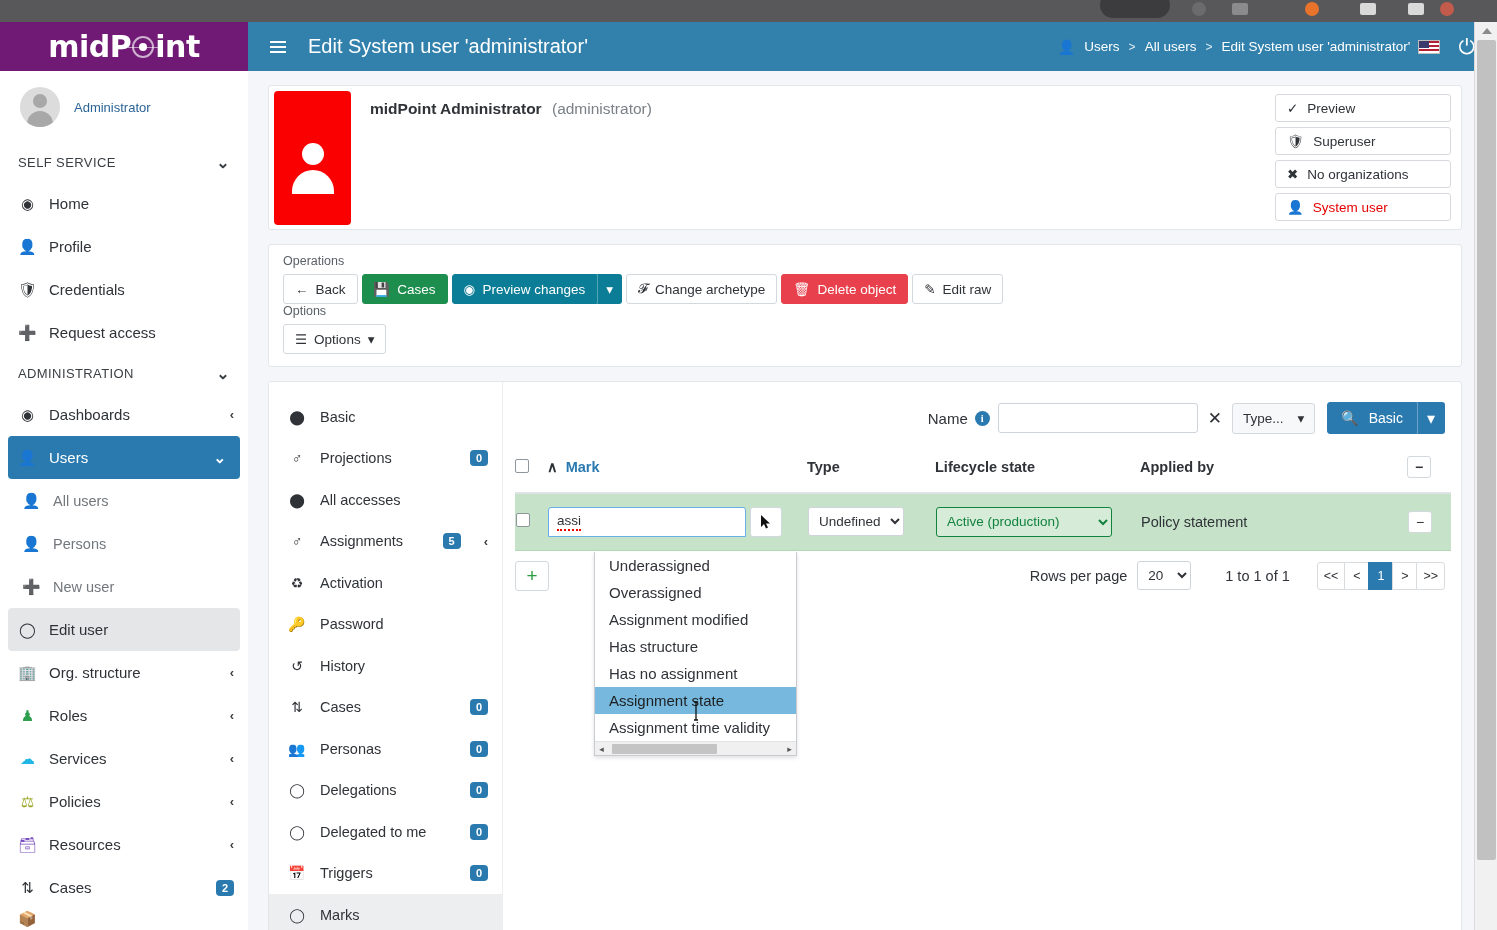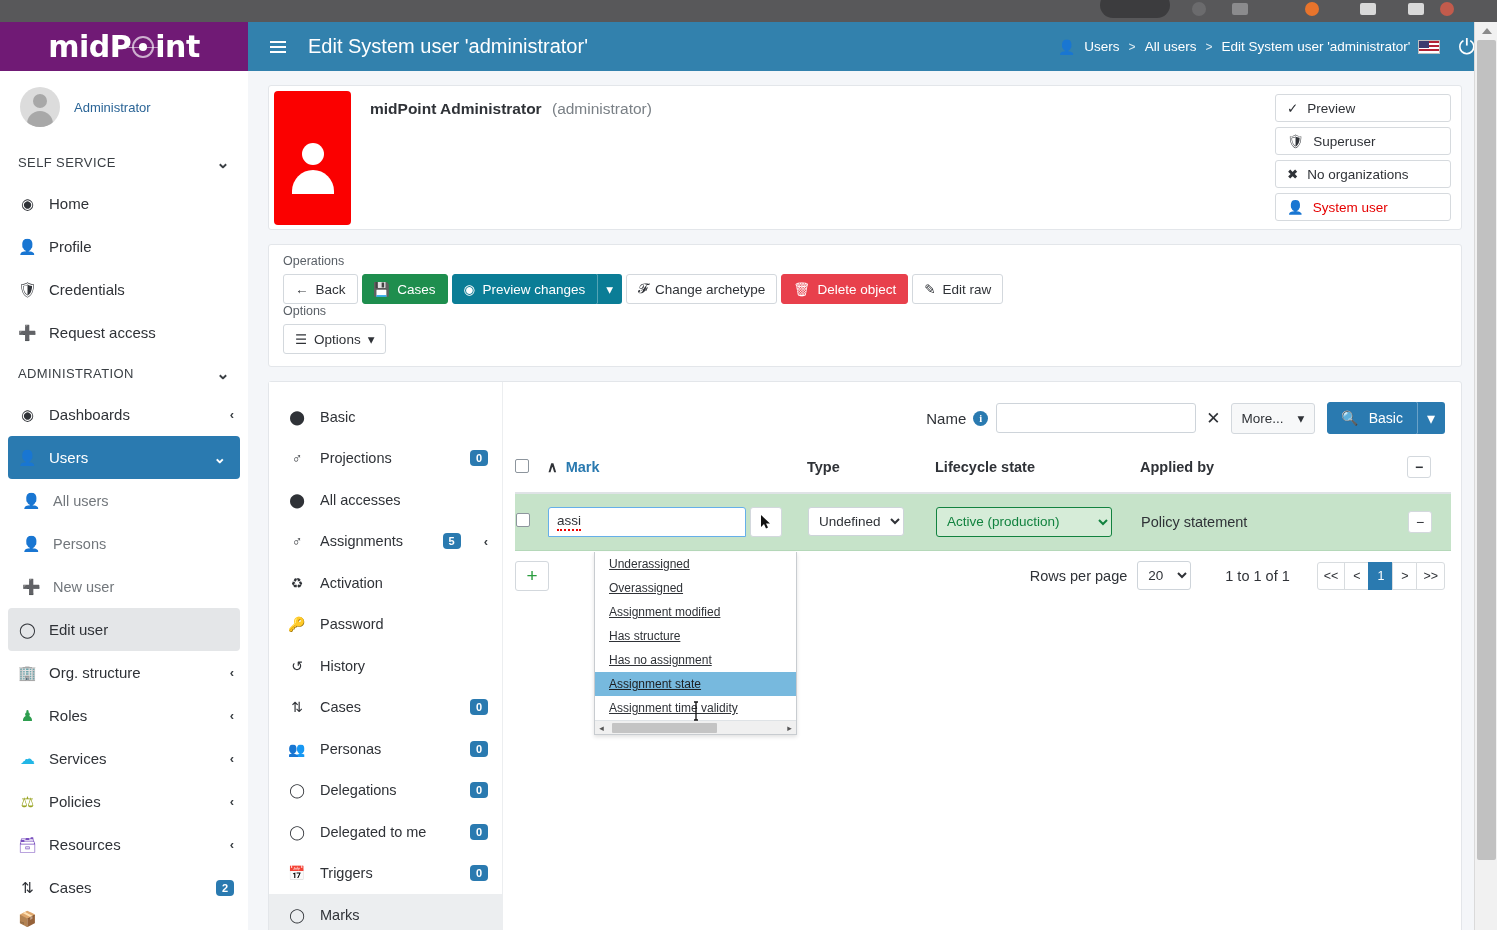--- a/index.html
+++ b/index.html
@@ -187,21 +187,21 @@
   .pg.active { background:#2a7ab0; color:#fff; border-color:#2a7ab0; }
   .pg:first-child { border-radius:3px 0 0 3px; }
   .pg:last-child { border-radius:0 3px 3px 0; }
 
   
   .ac-menu {
     position:absolute; left:594px; top:530px; width:203px;
     background:#fff; border:1px solid #c8ccd0; border-top:none; z-index:50;
     box-shadow:0 2px 4px rgba(0,0,0,.12);
   }
-  .ac-item { padding:5px 14px; font-size:12px; color:#2f3237; cursor:pointer;text-decoration:underline; }
+  .ac-item { padding:5px 14px; font-size:15px; color:#2f3237; cursor:pointer; }
   .ac-item.hl { background:#77b9de; color:#1d1f21; }
   .ac-scroll { height:14px; border-top:1px solid #dfe3e6; background:#f0f0f0; display:flex; align-items:center; position:relative; }
   .ac-scroll .lt, .ac-scroll .rt { width:13px; text-align:center; font-size:9px; color:#555; }
   .ac-scroll .thumb { position:absolute; left:17px; top:2px; height:10px; width:105px; background:#c4c4c4; border-radius:1px; }
 
   
   .pagescroll { position:absolute; right:0; top:22px; width:23px; height:908px; background:#f1f1f1; border-left:1px solid #dadada; }
   .pagescroll .thumb { position:absolute; left:2px; top:18px; width:19px; height:820px; background:#c1c1c1; border-radius:2px; }
   .pagescroll .uparrow { position:absolute; left:7px; top:6px; width:0;height:0;border-left:5px solid transparent;border-right:5px solid transparent;border-bottom:6px solid #8a8a8a; }
 </style>
@@ -491,21 +491,21 @@
       <div class="rightpanel">
 
         <div class="search-row">
           <div class="name-lbl">
             <span>Name</span>
             <span class="info-dot">i</span>
           </div>
           <input class="search-input" type="text" value="" style="">
           <button class="xbtn">✕</button>
           <div class="more-btn">
-            <span>More...</span>
+            <span>Type...</span>
             <span>▾</span>
           </div>
           <div class="basic-btn">
             <span>🔍</span>
             <span>Basic</span>
           </div>
           <div class="basic-caret">▾</div>
         </div>
 
         <table class="grid">

